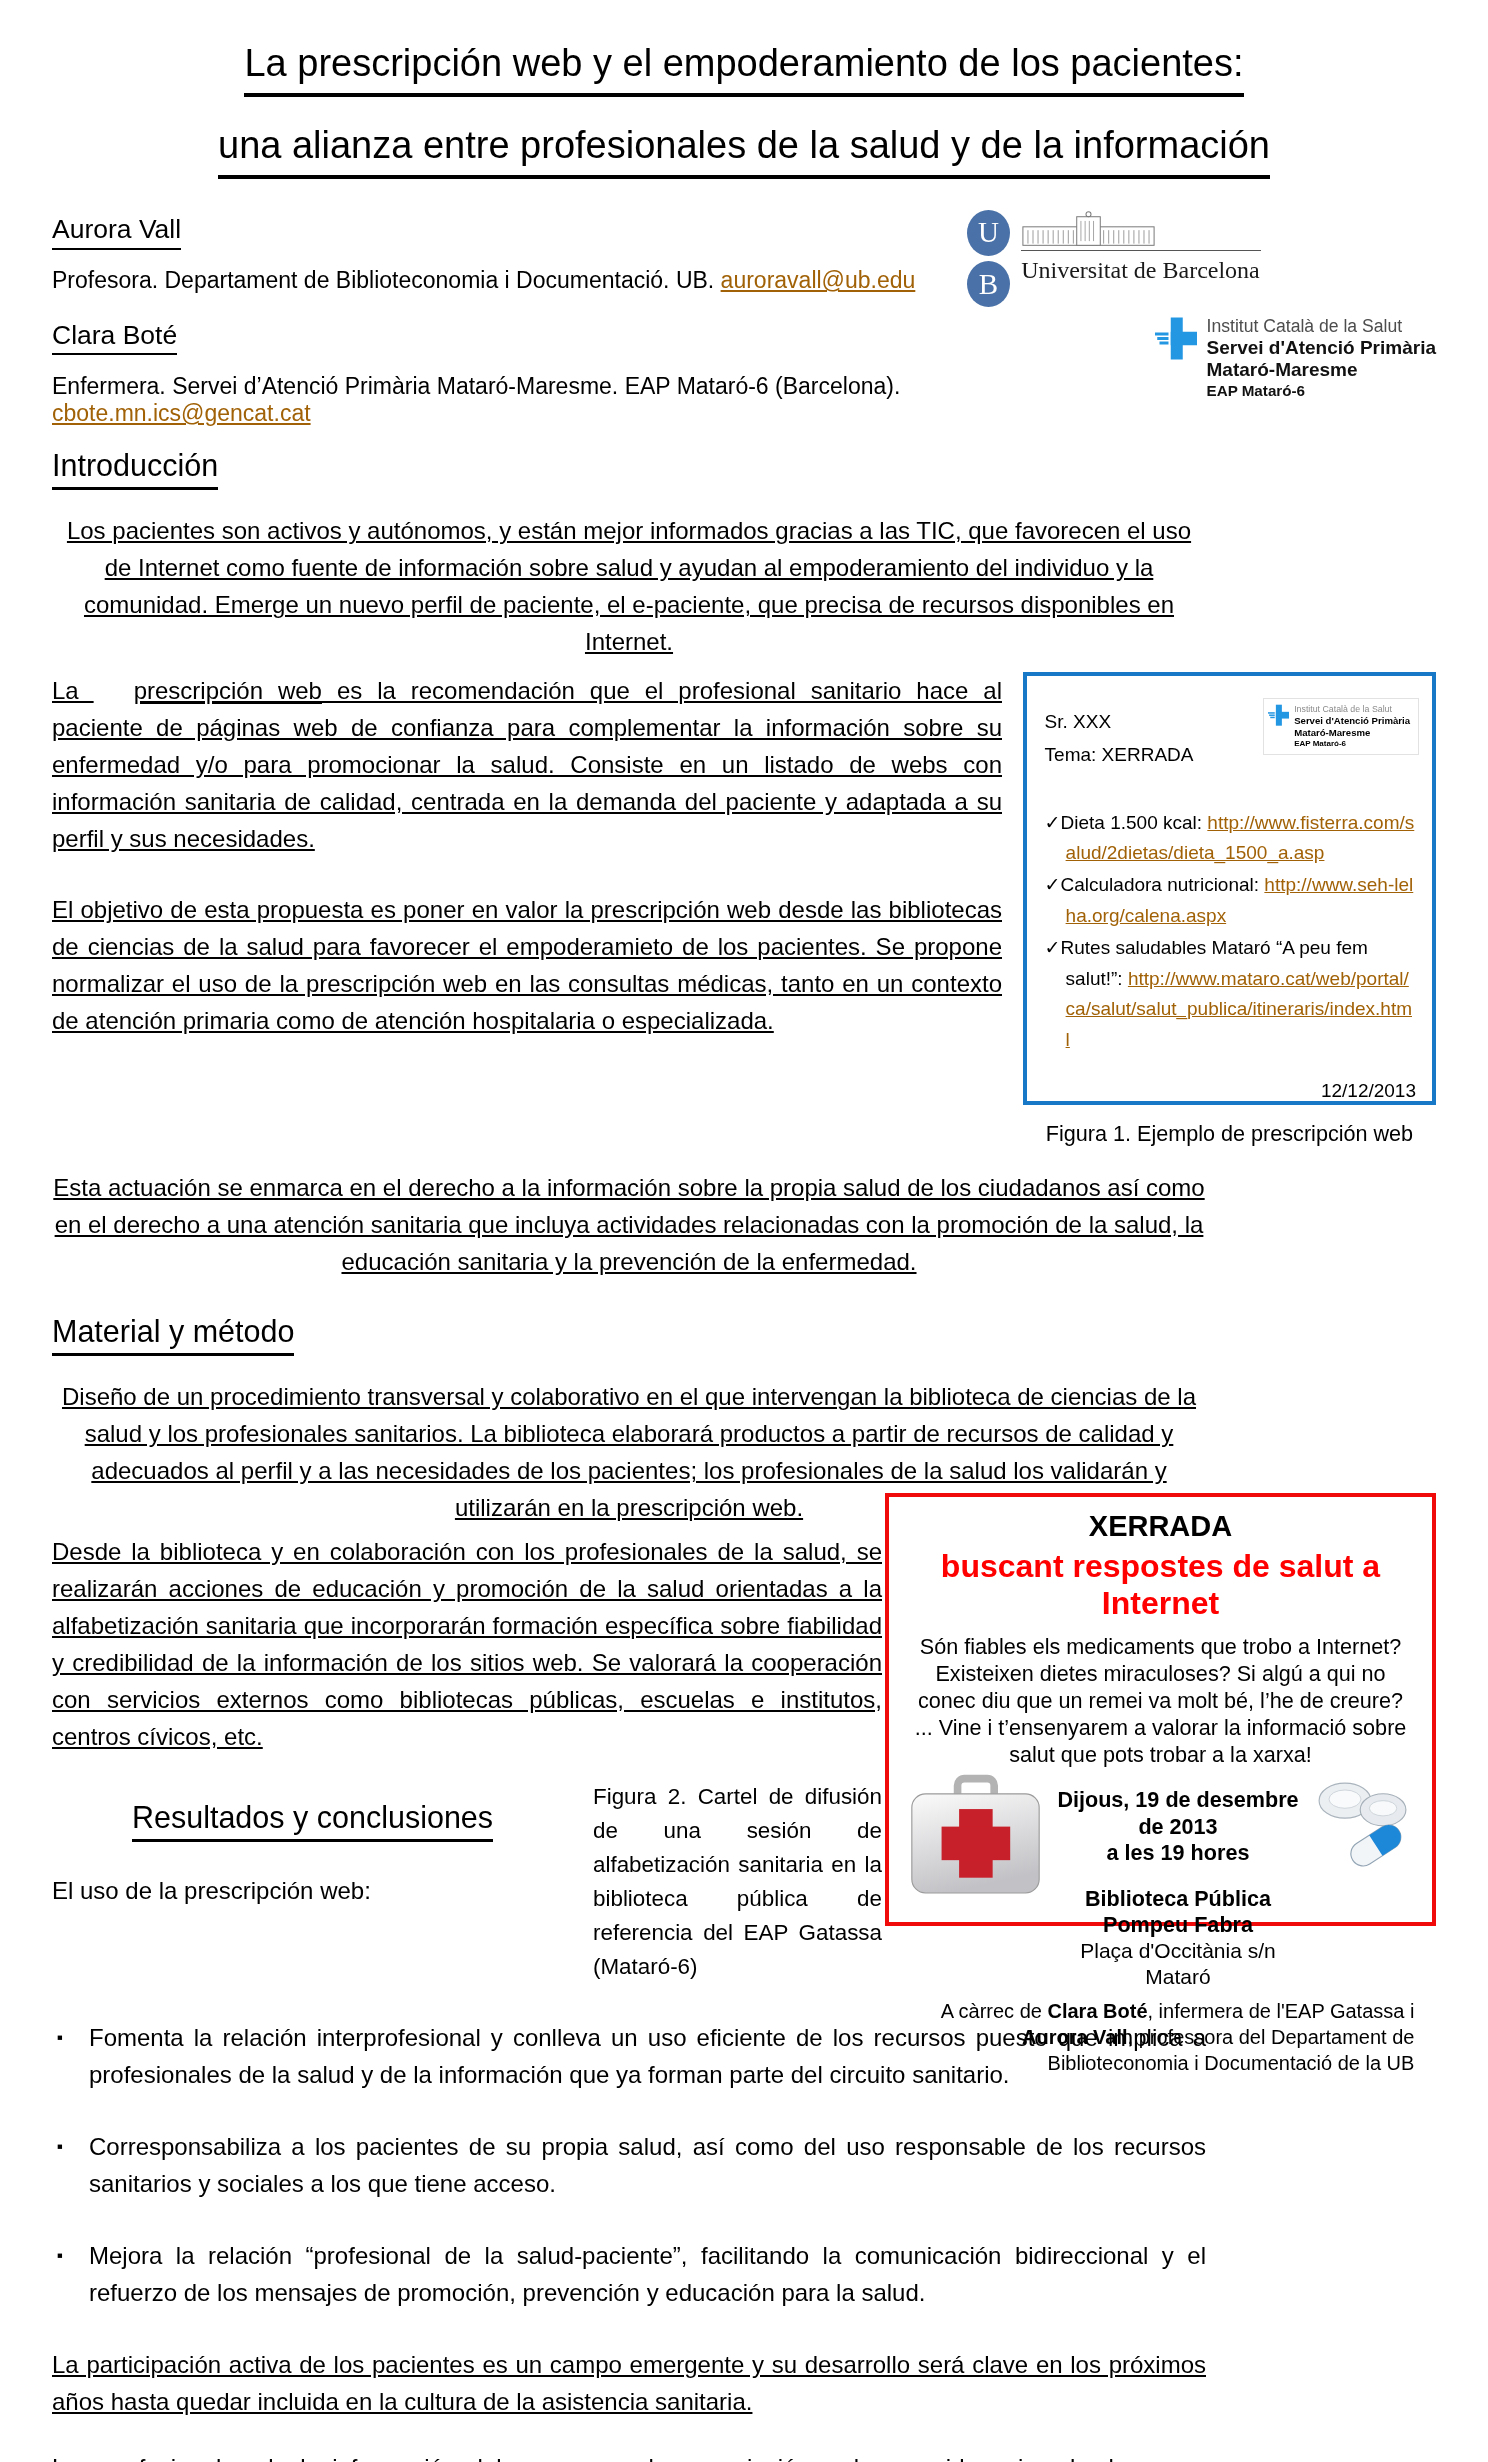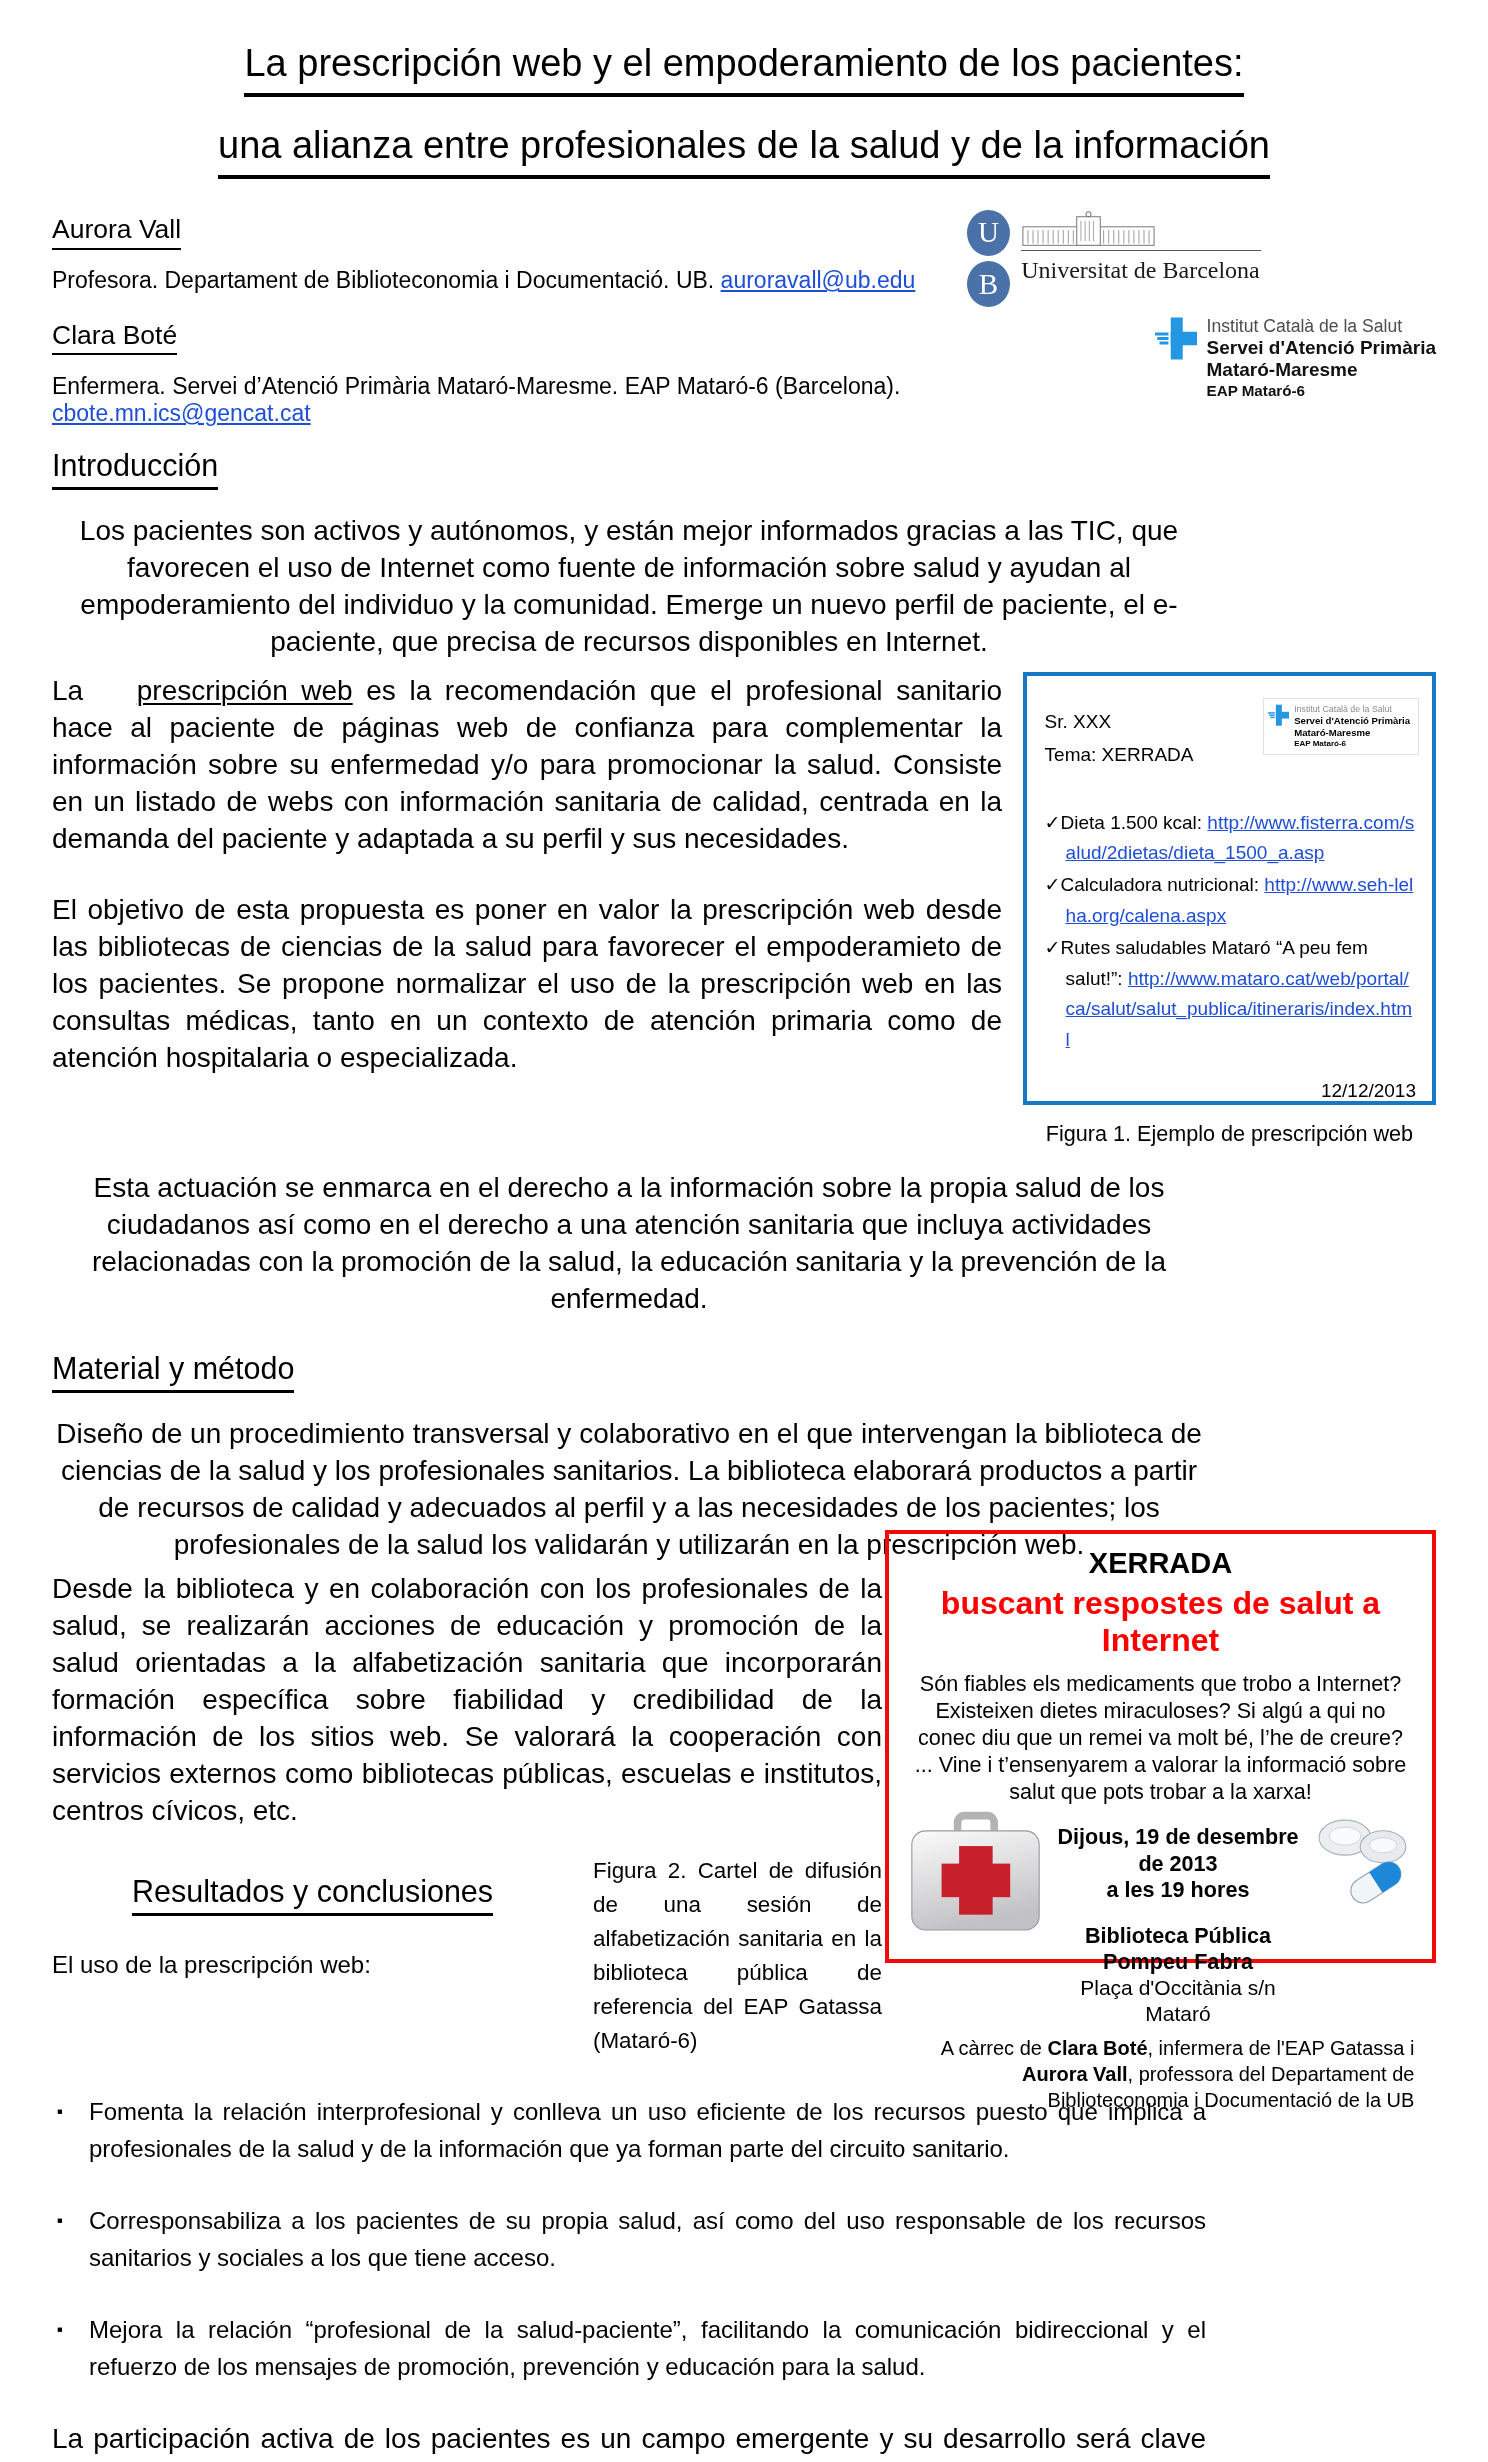--- a/index.html
+++ b/index.html
@@ -10,37 +10,37 @@
   
   .title-block { text-align:center; margin-top:8px; }
   .title-line { display:block; margin-bottom:27px; }
   .title-line span { display:inline-block; font-size:38px; font-weight:400; border-bottom:4px solid #000; padding-bottom:8px; }
 
   
   .authors-row { display:flex; margin-top:30.5px; }
   .authors-col { flex:1; }
   .author-name { display:inline-block; font-size:26.5px; border-bottom:2.4px solid #000; padding-bottom:2.4px; margin-top:4.8px; }
   .author-aff { font-size:23px; margin-top:17.6px; margin-bottom:21px; }
-  a.link, .link { color:#1d4ed8; }
+  a.link, .link { color:#a16207; }
   .logos-col { width:469px; position:relative; height:188px; }
   .ub-logo { position:absolute; left:0; top:0; display:flex; gap:11.2px; }
   .ub-circles { display:flex; flex-direction:column; gap:5.6px; }
   .ub-circle { width:43px; height:46px; border-radius:50%; background:#4A72A8; color:#fff; display:flex; align-items:center; justify-content:center; font-family:"Liberation Serif", serif; font-size:29px; }
   .ub-right { display:flex; flex-direction:column; width:240px; }
   .ub-rule { border-bottom:1.6px solid #555; margin-top:3.2px; }
   .ub-name { font-family:"Liberation Serif", serif; font-size:24px; color:#1a1a1a; margin-top:6.4px; white-space:nowrap; }
   .ics-logo { display:flex; gap:9.6px; align-items:flex-start; }
   .ics-main { position:absolute; right:0; top:106px; }
   .ics-text .l1 { font-size:17.6px; color:#4d4d4d; }
   .ics-text .l2, .ics-text .l3 { font-size:19px; font-weight:bold; color:#111; }
   .ics-text .l4 { font-size:15.2px; font-weight:bold; color:#111; margin-top:1.6px; }
 
   
   .section-heading { display:inline-block; font-size:30.5px; border-bottom:3.2px solid #000; padding-bottom:4px; }
-  .body-text { font-size:28px; line-height:37px; text-align:justify; width:1154px; }
+  .body-text { font-size:24px; line-height:37px; text-align:justify; width:1154px;text-decoration:underline; }
   .u { text-decoration:underline; text-decoration-thickness:1.6px; text-underline-offset:3.2px;margin-left:40px; }
 
   .mt-heading { margin-top:34px; }
   .mt-para { margin-top:22.4px;text-align:center; }
 
   
   .colsA { display:flex; margin-top:11.2px; }
   .colA-left { width:950px; }
   .colA-left .body-text { width:950px; }
   .colA-right { width:413px; margin-left:auto; }

